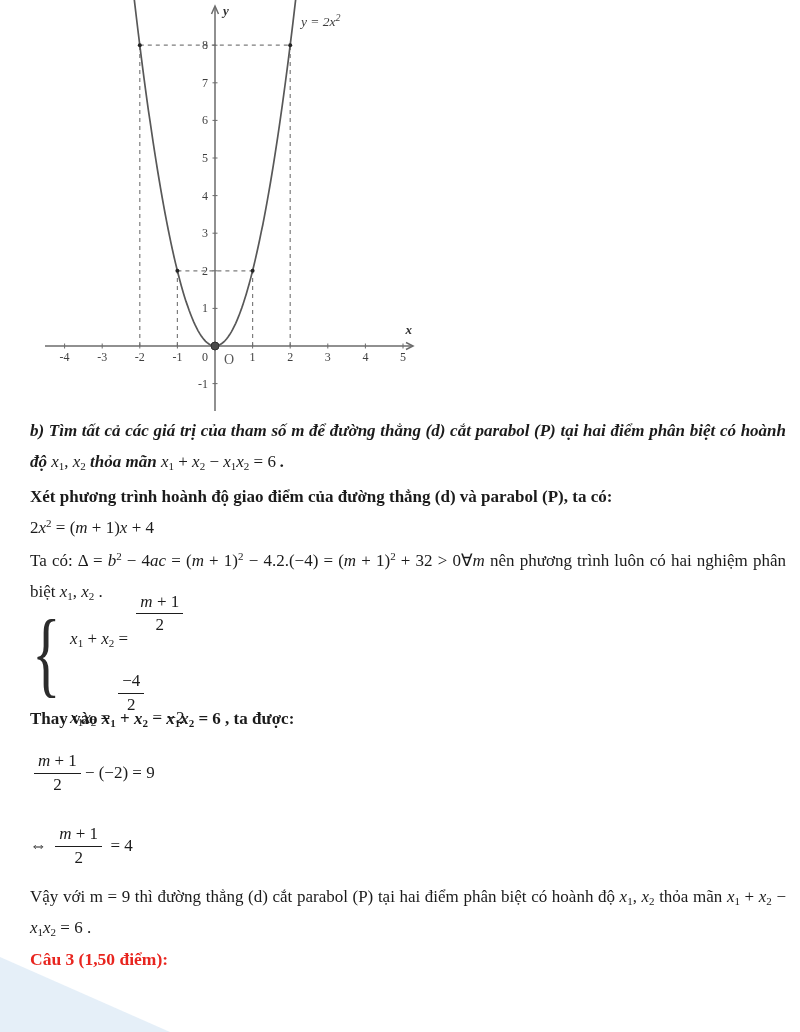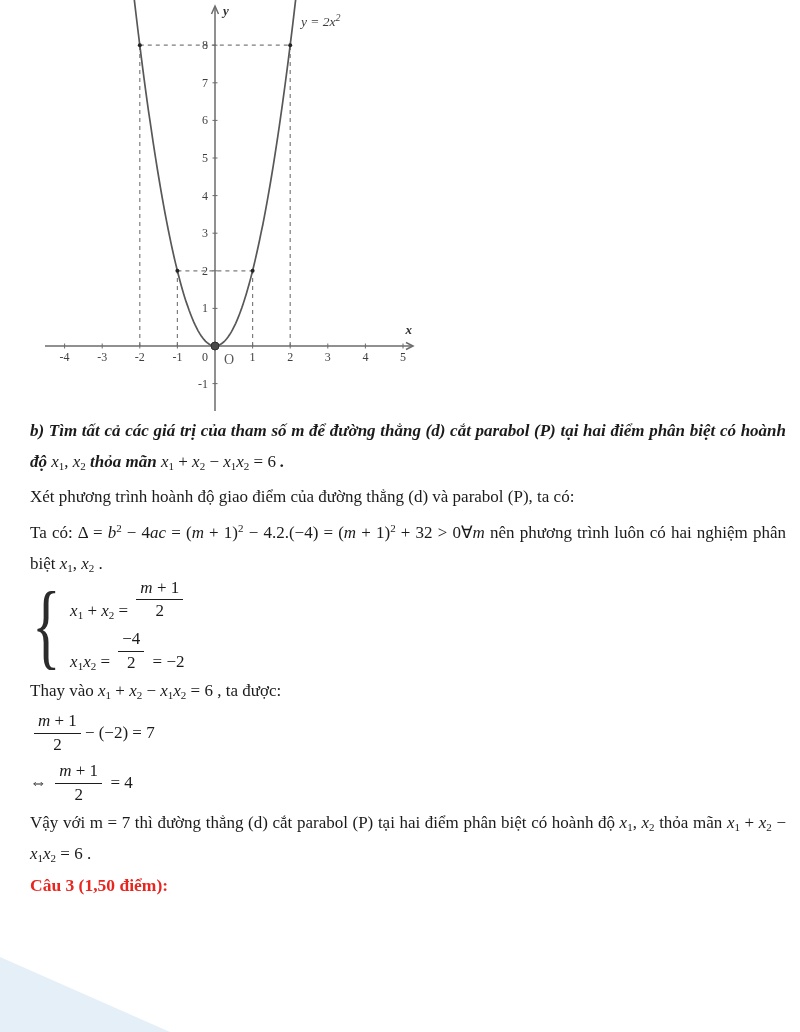--- a/index.html
+++ b/index.html
@@ -21,28 +21,28 @@
   .dash{stroke:#7d7d7d;stroke-width:1.2;stroke-dasharray:4 4;fill:none;}
   .curve{stroke:var(--curve);stroke-width:1.7;fill:none;}
   .ticklab{fill:#3f3f3f;font-size:12px;}
   .funclab{fill:#3d3d3d;font-size:13.5px;font-style:italic;}
   .axlab{fill:#2f2f2f;font-size:13px;font-style:italic;font-weight:bold;}
   .olab{fill:#555;font-size:14px;}
   .pt{fill:#242424;}
   .origin-pt{fill:#4a4a4a;stroke:#2e2e2e;stroke-width:1;}
 
   .para{margin:0 14px 0 30px;line-height:31px;text-align:justify;}
-  .line{margin:0 26px 0 30px;line-height:28px;}
+  .line{margin:0 26px 0 30px;line-height:28px;font-weight:bold;}
   .eq{display:flex;align-items:center;margin-left:30px;}
   .sg-bi{font-weight:700;font-style:italic;}
   .sg-m{white-space:pre-wrap;}
   .sg-m i{font-style:italic;}
   sub{font-size:11px;line-height:0;vertical-align:-3px;}
   sup{font-size:11px;line-height:0;vertical-align:6px;}
-  .frac{display:inline-block;vertical-align:middle;text-align:center;margin:0 4px;line-height:1.15;}
+  .frac{display:inline-block;vertical-align:middle;text-align:center;margin:14px 4px;line-height:1.15;}
   .frac .num{display:block;padding:0 4px 2px;}
   .frac .den{display:block;border-top:1.3px solid #1d1d1d;padding:1px 4px 0;}
   .system{display:flex;align-items:center;margin-left:32px;height:92px;}
   .brace{font-size:96px;font-weight:400;color:#2c2c2c;line-height:0.85;
          transform:scaleX(0.62);transform-origin:left center;margin-right:-8px;}
   .sys-rows{display:flex;flex-direction:column;gap:8px;}
   .sys-row{display:flex;align-items:flex-end;}
   .heading-red{color:var(--red);font-weight:700;font-size:17.5px;margin:2px 0 0 30px;line-height:28px;}
   .watermark{position:absolute;left:0;bottom:0;width:170px;height:75px;
     background:var(--wm);opacity:0.55;
@@ -114,20 +114,23 @@
         <text x="412" y="334" text-anchor="end" class="axlab">x</text>
         <text x="223" y="15" class="axlab">y</text>
         <text x="224" y="364" class="olab">O</text>
       </svg>
   </div>
 
   <div class="para mt3"><span class="sg-bi">b) Tìm tất cả các giá trị của tham số m để đường thẳng (d) cắt parabol (P) tại hai điểm phân biệt có hoành độ </span><span class="sg-m"><i>x</i><sub>1</sub>, <i>x</i><sub>2</sub></span><span class="sg-bi"> thỏa mãn </span><span class="sg-m"><i>x</i><sub>1</sub> + <i>x</i><sub>2</sub> − <i>x</i><sub>1</sub><i>x</i><sub>2</sub> = 6</span><span class="sg-bi"> .</span></div>
 
   <div class="line mt6 h30">Xét phương trình hoành độ giao điểm của đường thẳng (d) và parabol (P), ta có:</div>
 
+  <div class="eq mt2 h26">
+      <span class="sg-m">2<i>x</i><sup>2</sup> = (<i>m</i> + 1)<i>x</i> + 4</span>
+    </div>
 
   <div class="para mt4"><span class="sg-r">Ta có:  </span><span class="sg-m">Δ = <i>b</i><sup>2</sup> − 4<i>a</i><i>c</i> = (<i>m</i> + 1)<sup>2</sup> − 4.2.(−4) = (<i>m</i> + 1)<sup>2</sup> + 32 &gt; 0∀<i>m</i></span><span class="sg-r">  nên phương trình luôn có hai nghiệm phân biệt </span><span class="sg-m"><i>x</i><sub>1</sub>, <i>x</i><sub>2</sub></span><span class="sg-r"> .</span></div>
 
 
   <div class="system">
     <span class="brace">{</span>
     <div class="sys-rows">
       <div class="sys-row">
           <span class="sg-m"><i>x</i><sub>1</sub> + <i>x</i><sub>2</sub> = </span>
           <span class="frac">
@@ -146,29 +149,29 @@
     </div>
   </div>
 
   <div class="line mt6 h30"><span class="sg-r">Thay vào </span><span class="sg-m"><i>x</i><sub>1</sub> + <i>x</i><sub>2</sub> − <i>x</i><sub>1</sub><i>x</i><sub>2</sub> = 6</span><span class="sg-r"> , ta được:</span></div>
 
   <div class="eq mt2 h48">
       <span class="frac">
         <span class="num"><i>m</i> + 1</span>
         <span class="den">2</span>
       </span>
-      <span class="sg-m">− (−2) = 7</span>
+      <span class="sg-m">− (−2) = 9</span>
     </div>
   <div class="eq mt2 h48">
       <span class="sg-m">⇔ </span>
       <span class="frac">
         <span class="num"><i>m</i> + 1</span>
         <span class="den">2</span>
       </span>
       <span class="sg-m"> = 4</span>
     </div>
 
-  <div class="para"><span class="sg-r">Vậy với m = 7 thì đường thẳng (d) cắt parabol (P) tại hai điểm phân biệt có hoành độ </span><span class="sg-m"><i>x</i><sub>1</sub>, <i>x</i><sub>2</sub></span><span class="sg-r"> thỏa mãn </span><span class="sg-m"><i>x</i><sub>1</sub> + <i>x</i><sub>2</sub> − <i>x</i><sub>1</sub><i>x</i><sub>2</sub> = 6</span><span class="sg-r"> .</span></div>
+  <div class="para"><span class="sg-r">Vậy với m = 9 thì đường thẳng (d) cắt parabol (P) tại hai điểm phân biệt có hoành độ </span><span class="sg-m"><i>x</i><sub>1</sub>, <i>x</i><sub>2</sub></span><span class="sg-r"> thỏa mãn </span><span class="sg-m"><i>x</i><sub>1</sub> + <i>x</i><sub>2</sub> − <i>x</i><sub>1</sub><i>x</i><sub>2</sub> = 6</span><span class="sg-r"> .</span></div>
 
   <div class="heading-red">Câu 3 (1,50 điểm):</div>
 
   <div class="watermark"></div>
 </div>
 
 </body></html>

